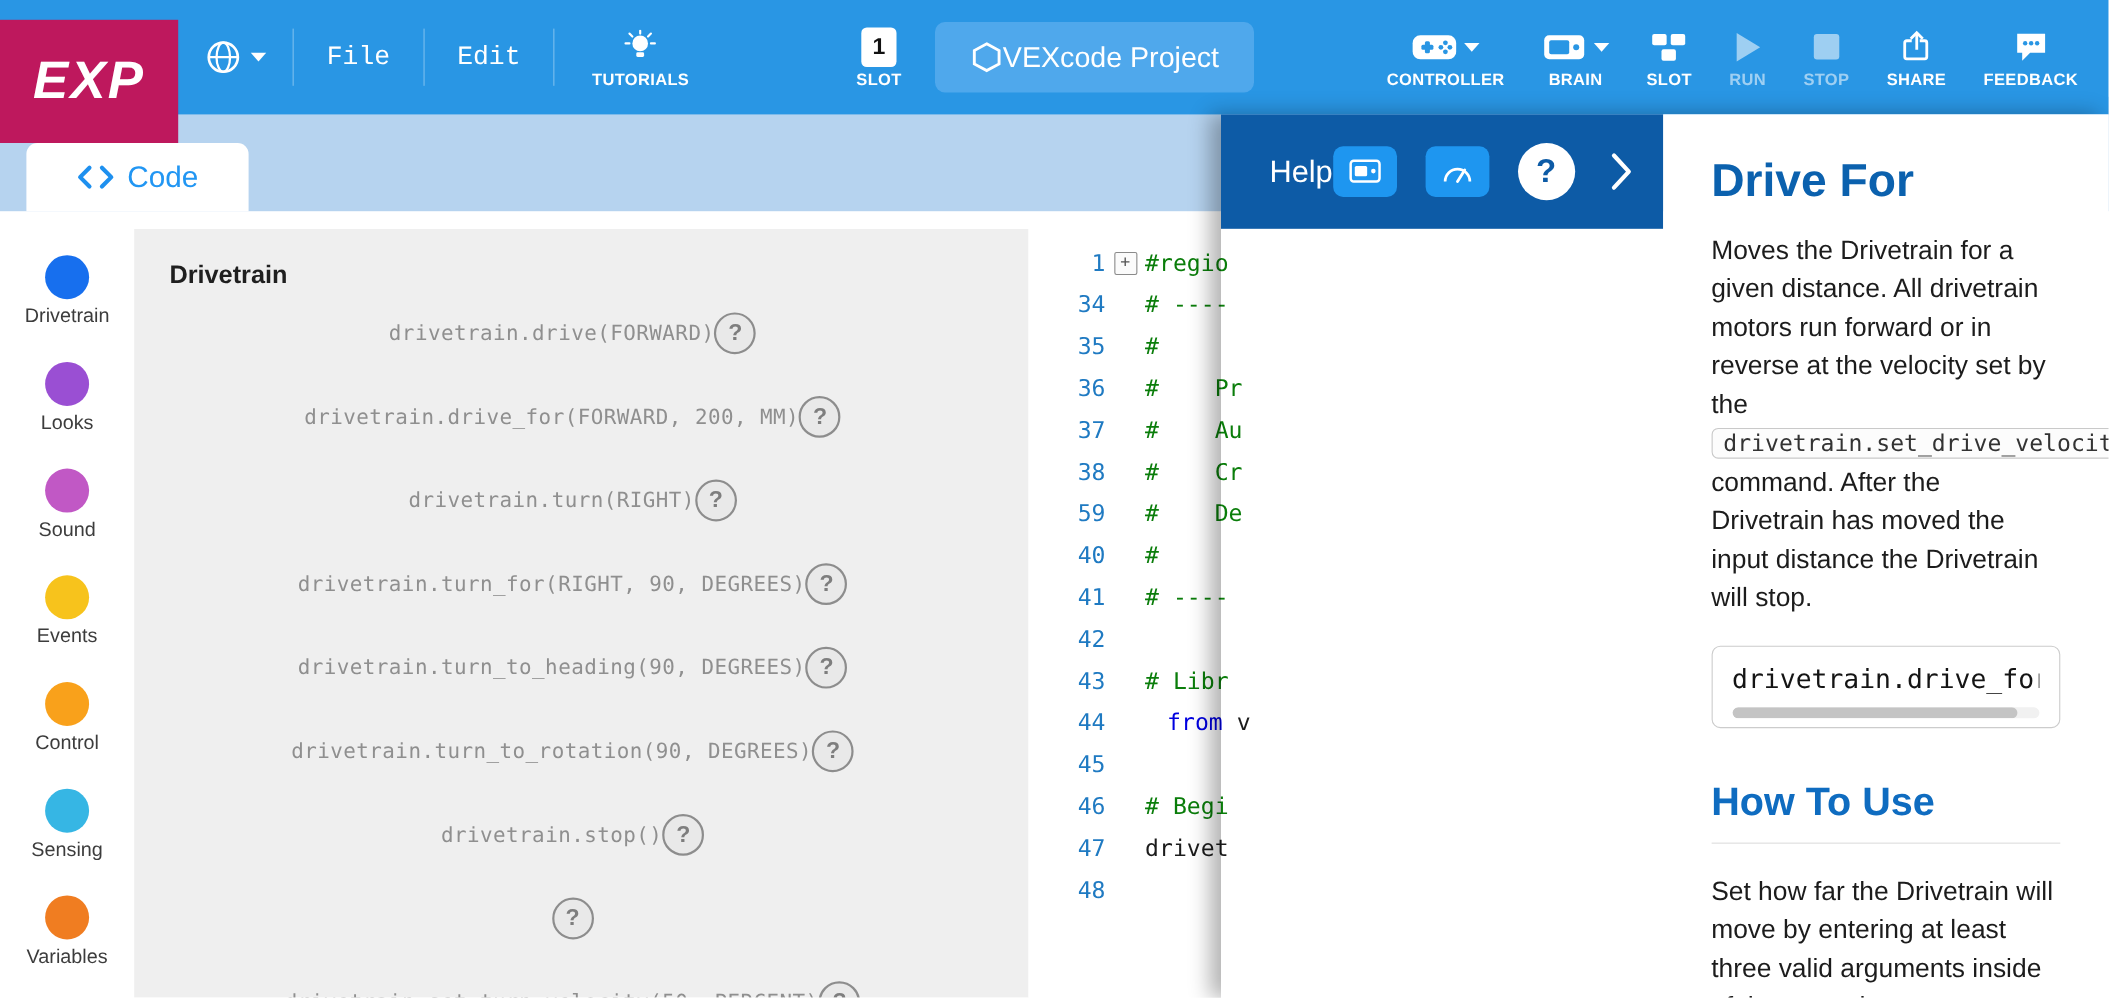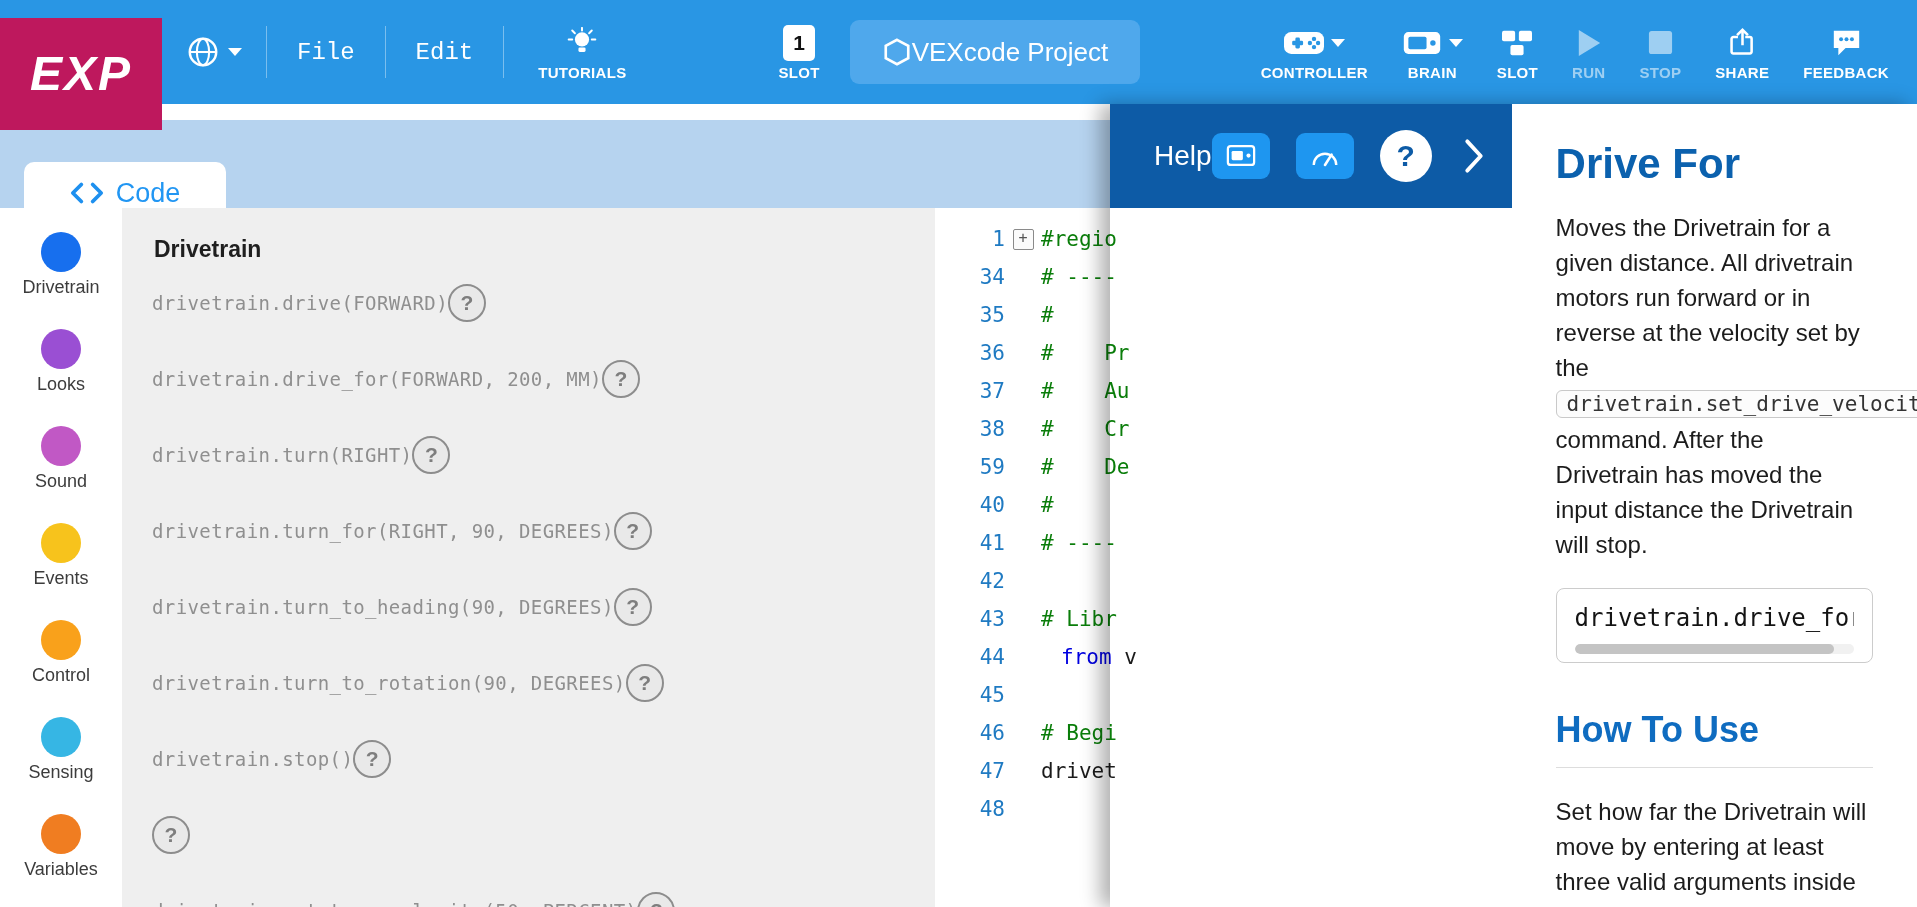--- a/index.html
+++ b/index.html
@@ -19,35 +19,35 @@
   .caret{width:0;height:0;border-left:7px solid transparent;border-right:7px solid transparent;border-top:8px solid #fff;}
   .slot-box{width:32px;height:36px;background:#fff;border-radius:5px;color:#111;font-weight:800;font-size:21px;display:flex;align-items:center;justify-content:center;}
   .slot{margin-left:140px;}
   .project-pill{margin-left:24px;background:#4fa8ec;border-radius:9px;height:64px;padding:0 32px;display:flex;align-items:center;cursor:pointer;}
   .project-pill span{font-size:26px;color:#fff;}
   .tb-right{margin-left:auto;display:flex;align-items:center;gap:30px;padding-right:26px;}
   .tb-right .tb-stack{padding:0 2px;}
   .disabled{opacity:.55;}
 
   
-  .tabstrip{position:absolute;top:120px;left:0;width:1917px;height:104px;background:#b6d3ef;}
+  .tabstrip{position:absolute;top:88px;left:0;width:1917px;height:104px;background:#b6d3ef;}
   .code-tab{position:absolute;left:24px;bottom:0;width:202px;height:62px;background:#fff;border-radius:10px 10px 0 0;display:flex;align-items:center;justify-content:center;gap:12px;cursor:pointer;}
   .code-tab .tab-label{color:#2196f3;font-size:27px;}
 
   
   .main{position:absolute;top:208px;left:0;width:1917px;height:699px;display:flex;overflow:hidden;}
 
   .cats{width:122px;flex:none;background:#fff;padding-top:24px;display:flex;flex-direction:column;align-items:center;overflow:hidden;}
   .cat{display:flex;flex-direction:column;align-items:center;margin-bottom:31px;cursor:pointer;}
   .cat-dot{width:40px;height:40px;border-radius:50%;}
   .cat-label{font-size:18px;color:#3c3c3c;margin-top:5px;}
 
   .cmds{width:783px;flex:none;background:#efefef;padding:0 0 0 30px;overflow:hidden;}
   .cmds-header{font-size:23px;font-weight:700;color:#1f1f1f;margin:28px 0 2px 2px;}
-  .cmd-row{height:76px;display:flex;align-items:center;justify-content:flex-start;padding-right:46px;cursor:grab;}
+  .cmd-row{height:76px;display:flex;align-items:center;justify-content:center;padding-right:46px;cursor:grab;}
   .cmd-text{font-family:"DejaVu Sans Mono",monospace;font-size:19px;color:#8f8f8f;letter-spacing:.4px;white-space:nowrap;}
   .qbtn{width:38px;height:38px;flex:none;border-radius:50%;border:2.5px solid #8d8d8d;background:#e9e9e9;color:#7e7e7e;font-size:21px;font-weight:700;font-family:inherit;display:flex;align-items:center;justify-content:center;cursor:pointer;}
 
   .editor{flex:1;background:#fff;padding-top:12px;overflow:hidden;}
   .eline{display:flex;align-items:center;height:38px;font-family:"DejaVu Sans Mono",monospace;font-size:21px;}
   .ln{width:70px;text-align:right;color:#1f7ac2;flex:none;}
   .foldcol{width:36px;flex:none;display:flex;align-items:center;justify-content:center;}
   .foldbox{width:19px;height:19px;border:1.5px solid #8a8a8a;border-radius:2px;background:#fbfbfb;color:#555;font-size:15px;line-height:17px;text-align:center;cursor:pointer;}
   .ct{white-space:pre;color:#1b1b1b;}
   .comment{color:#0a7d0a;}

